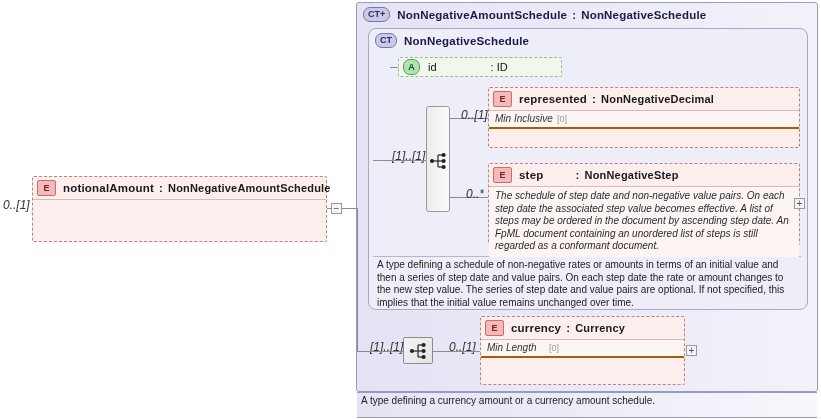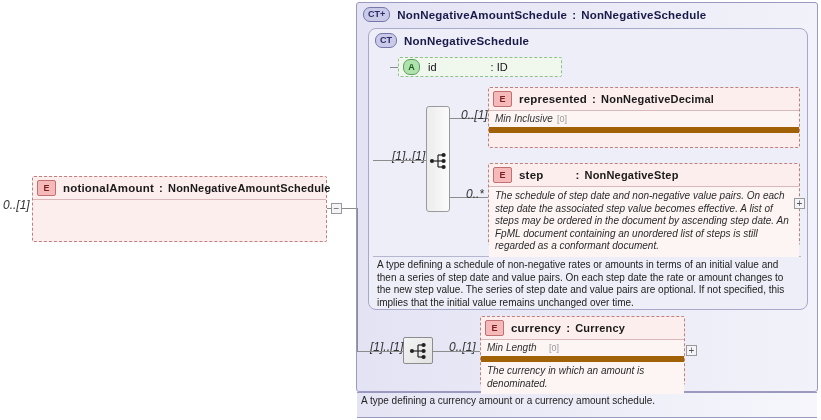--- a/index.html
+++ b/index.html
@@ -52,21 +52,21 @@
   }
   .card .hdr .tp {
     font-weight: bold;
     font-size: 11px;
     color: #1a1a1a;
     letter-spacing: .2px;
     white-space: nowrap;
   }
   .card .facets {
     padding: 2px 6px 2px 6px;
-    border-bottom: 6px solid #a16207;
+    border-bottom: 2px solid #a16207;
     background: #fdf4f4;
   }
   .facet-row { display: flex; align-items: baseline; line-height: 12px; }
   .facet-name {
     font-style: italic;
     font-size: 10px;
     color: #333;
     width: 62px;
     flex: none;
   }
@@ -321,15 +321,14 @@
     <span class="nm">currency</span>
     <span class="nm" style="margin:0 5px;">:</span>
     <span class="tp">Currency</span>
   </div>
   <div class="facets">
     <div class="facet-row">
       <span class="facet-name">Min Length</span>
       <span class="facet-val">[0]</span>
     </div>
   </div>
-  <div class="doc">The currency in which an amount is denominated.</div>
 </div>
 <div class="exp" style="left:686px; top:345px;">+</div>
 
 </body></html>

